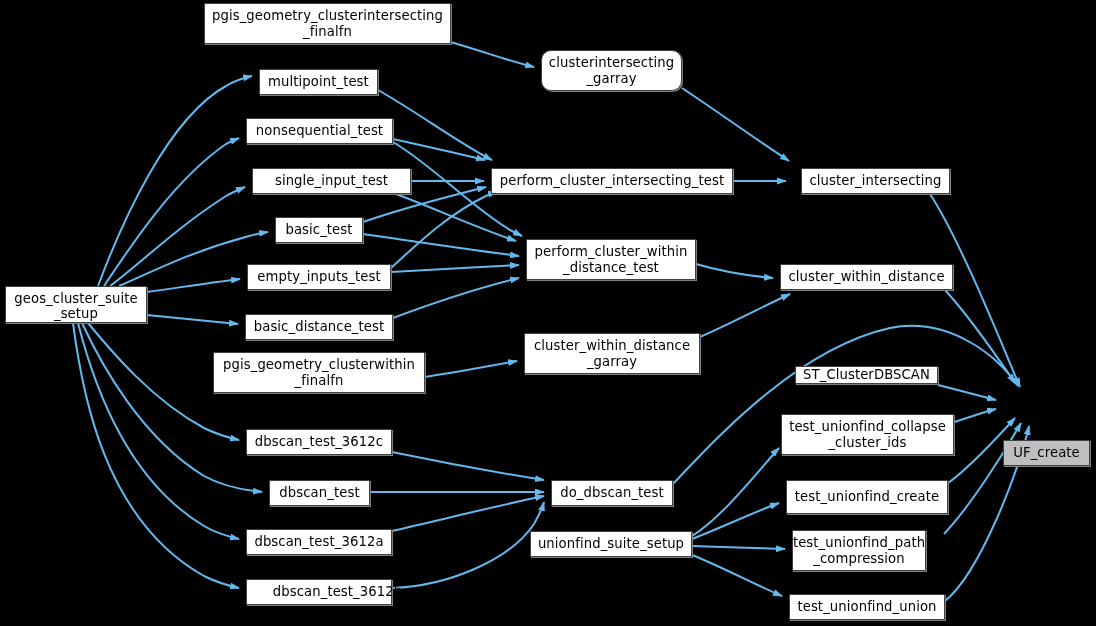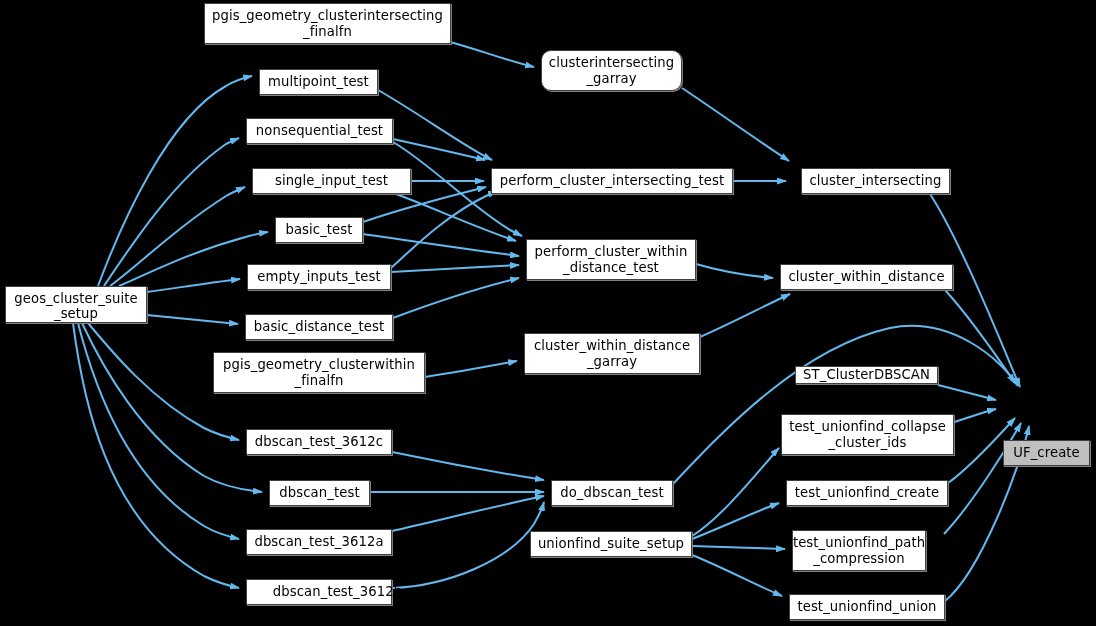--- a/index.html
+++ b/index.html
@@ -90,21 +90,21 @@
       <div class="node" style="left: 524px; top: 333px; width: 176px; height: 41px;"><span>cluster_within_distance
 _garray</span></div>
       <div class="node" style="left: 795px; top: 366px; width: 143px; height: 18px;"><span>ST_ClusterDBSCAN</span></div>
       <div class="node" style="left: 213px; top: 352px; width: 212px; height: 41px;"><span>pgis_geometry_clusterwithin
 _finalfn</span></div>
       <div class="node hl" style="left: 1003px; top: 394px; width: 87px; height: 26px; margin-top: 46px;"><span>UF_create</span></div>
       <div class="node" style="left: 781px; top: 414px; width: 173px; height: 41px;"><span>test_unionfind_collapse
 _cluster_ids</span></div>
       <div class="node" style="left: 246px; top: 429px; width: 146px; height: 26px;"><span>dbscan_test_3612c</span></div>
       <div class="node" style="left: 551px; top: 480px; width: 122px; height: 26px;"><span>do_dbscan_test</span></div>
-      <div class="node" style="left: 786px; top: 480px; width: 162px; height: 26px;"><span>test_unionfind_create</span></div>
+      <div class="node" style="left: 786px; top: 480px; width: 162px; height: 34px;"><span>test_unionfind_create</span></div>
       <div class="node" style="left: 269px; top: 480px; width: 101px; height: 26px; text-align: center;"><span>dbscan_test</span></div>
       <div class="node" style="left: 530px; top: 531px; width: 162px; height: 26px;"><span>unionfind_suite_setup</span></div>
       <div class="node" style="left: 792px; top: 530px; width: 134px; height: 41px;"><span>test_unionfind_path
 _compression</span></div>
       <div class="node" style="left: 246px; top: 529px; width: 146px; height: 26px;"><span>dbscan_test_3612a</span></div>
       <div class="node" style="left: 246px; top: 579px; width: 146px; height: 26px; padding-left: 40px;"><span>dbscan_test_3612b</span></div>
       <div class="node" style="left: 789px; top: 594px; width: 156px; height: 26px;"><span>test_unionfind_union</span></div>
     </div>
 </div>
 

